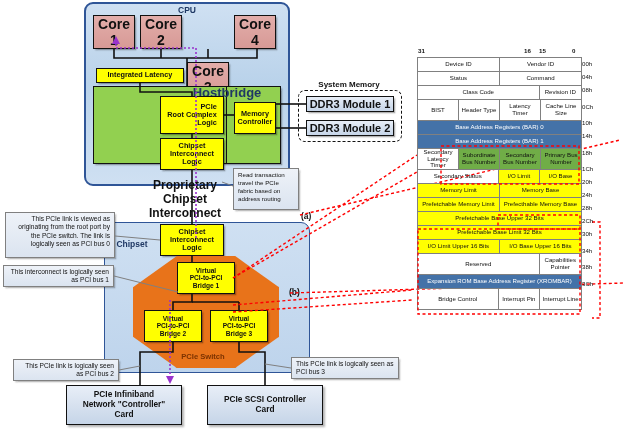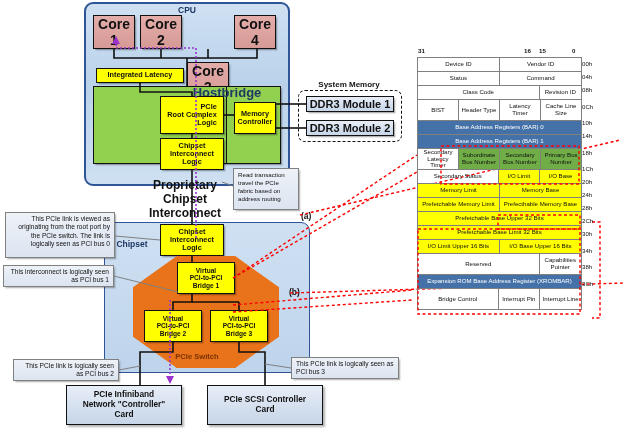--- a/index.html
+++ b/index.html
@@ -42,21 +42,21 @@
 
   
   #chipset-box{left:104px;top:222px;width:206px;height:151px;border:1.6px solid #2F5597;border-radius:9px;
      background:linear-gradient(180deg,#cfe0f2,#bed4ec);}
   #chipset-lbl{left:110px;top:238px;width:44px;height:12px;font-size:8.5px;font-weight:bold;color:#1F3864;}
   #chipint-cs{left:160px;top:224px;width:64px;height:32px;font-size:7.3px;}
 
   #octagon{left:133px;top:256px;width:146px;height:112px;background:#E8731A;
      clip-path:polygon(30% 0,70% 0,100% 28%,100% 72%,70% 100%,30% 100%,0 72%,0 28%);
      box-shadow:1.5px 1.5px 2px rgba(0,0,0,.3);}
-  #sw-lbl{left:124px;top:350px;width:146px;height:12px;font-size:7.6px;font-weight:bold;color:#7B3200;}
+  #sw-lbl{left:130px;top:350px;width:146px;height:12px;font-size:7.6px;font-weight:bold;color:#7B3200;}
   #br1{left:177px;top:262px;width:58px;height:32px;font-size:6.6px;}
   #br2{left:144px;top:310px;width:58px;height:32px;font-size:6.6px;}
   #br3{left:210px;top:310px;width:58px;height:32px;font-size:6.6px;}
 
   .card{border:1.6px solid #111;background:linear-gradient(180deg,#e8eef7,#c6d5e8);
      font-size:8.3px;font-weight:bold;color:#111;box-shadow:2px 2px 2px rgba(0,0,0,.3);line-height:1.2;}
   #ib-card{left:66px;top:385px;width:116px;height:40px;}
   #scsi-card{left:207px;top:385px;width:116px;height:40px;}
 
   

